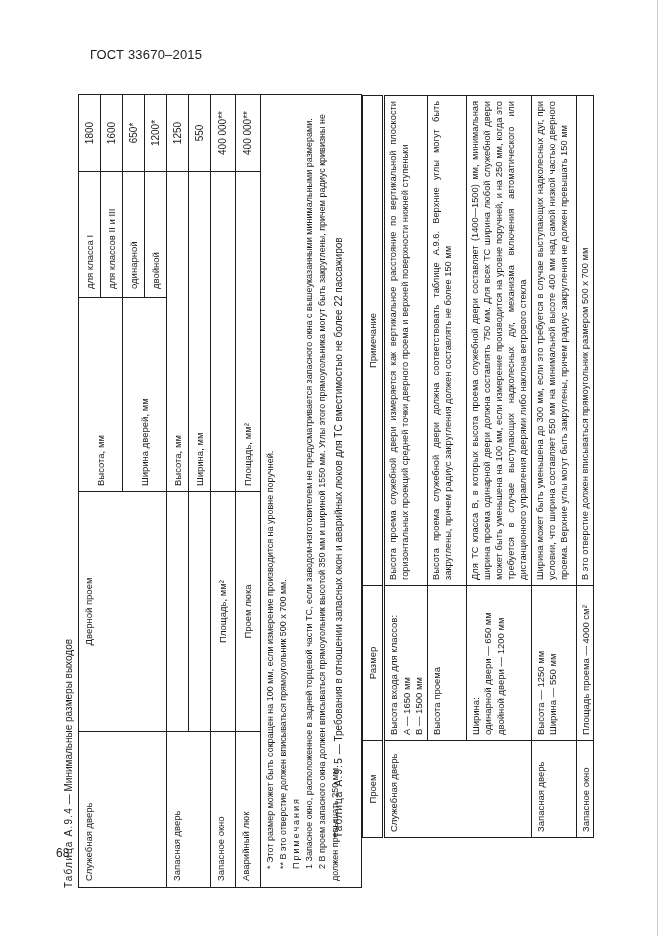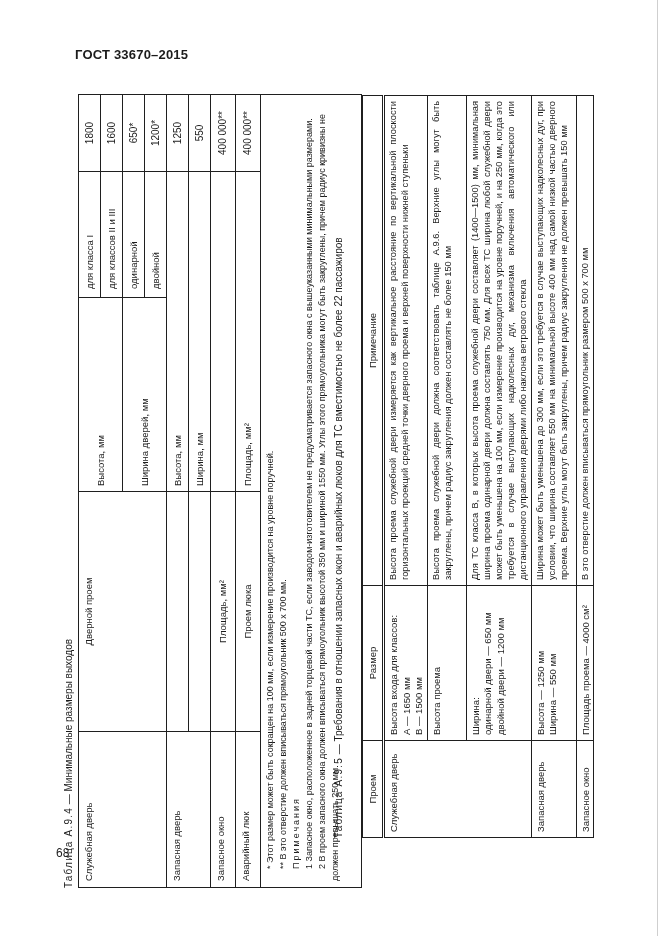--- a/index.html
+++ b/index.html
@@ -2,21 +2,21 @@
 <html><head>
 <meta charset="utf-8">
 <style>
   html,body { margin:0; padding:0; background:#e8e8e8; }
   #page {
     position:relative; width:661px; height:936px; background:#ffffff;
     font-family:"Liberation Sans", sans-serif; color:#1c1c1c; overflow:hidden;
   }
   .page-edge { position:absolute; top:0; right:3px; width:1px; height:936px; background:#cfcfcf; }
 
-  .doc-code { position:absolute; left:75px; top:47px; font-size:13px; font-weight:bold; letter-spacing:.2px; }
+  .doc-code { position:absolute; left:90px; top:47px; font-size:13px; font-weight:normal; letter-spacing:.2px; }
   .page-num { position:absolute; left:56px; top:846px; font-size:12px; }
 
   .rot { position:absolute; transform-origin:0 0; }
 
   .caption { font-size:10px; white-space:nowrap; }
   .cap-label { letter-spacing:1.2px; }
 
   table.gt { border-collapse:collapse; table-layout:fixed; }
   table.gt td, table.gt th {
     border:1px solid #1f1f1f; padding:1px 4px; font-size:9.5px; line-height:11.5px;

